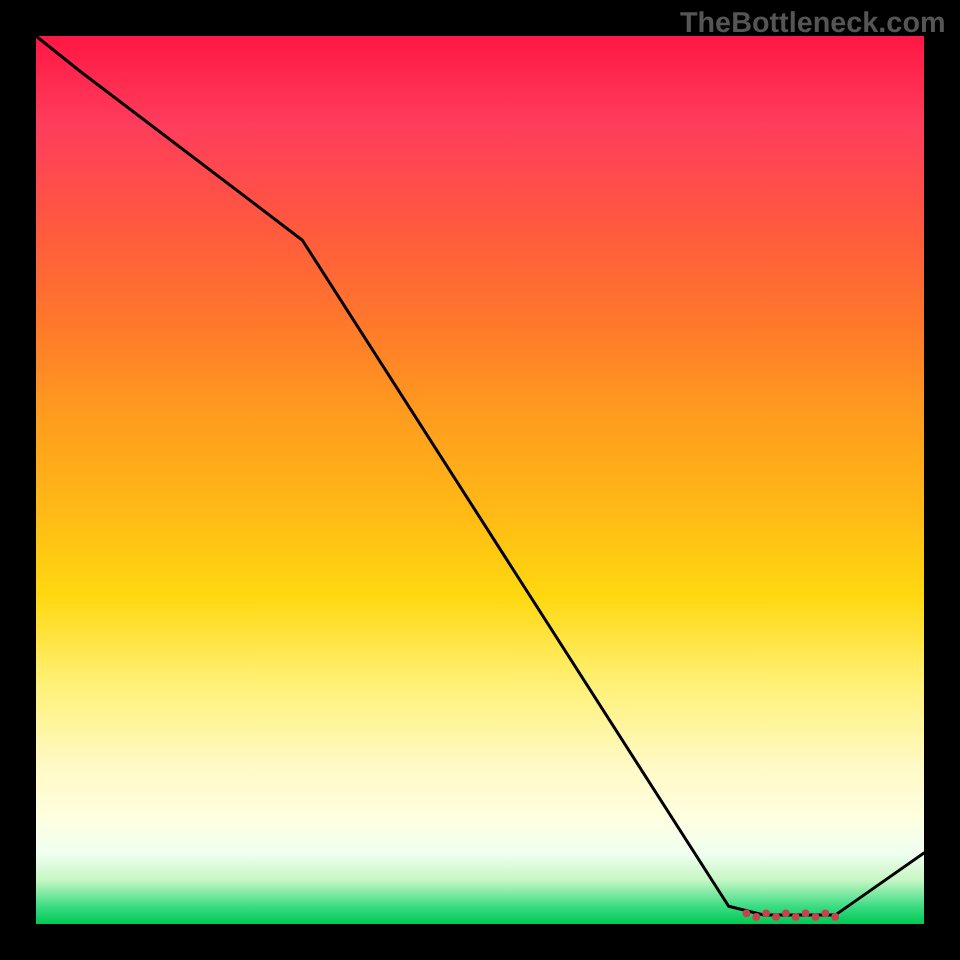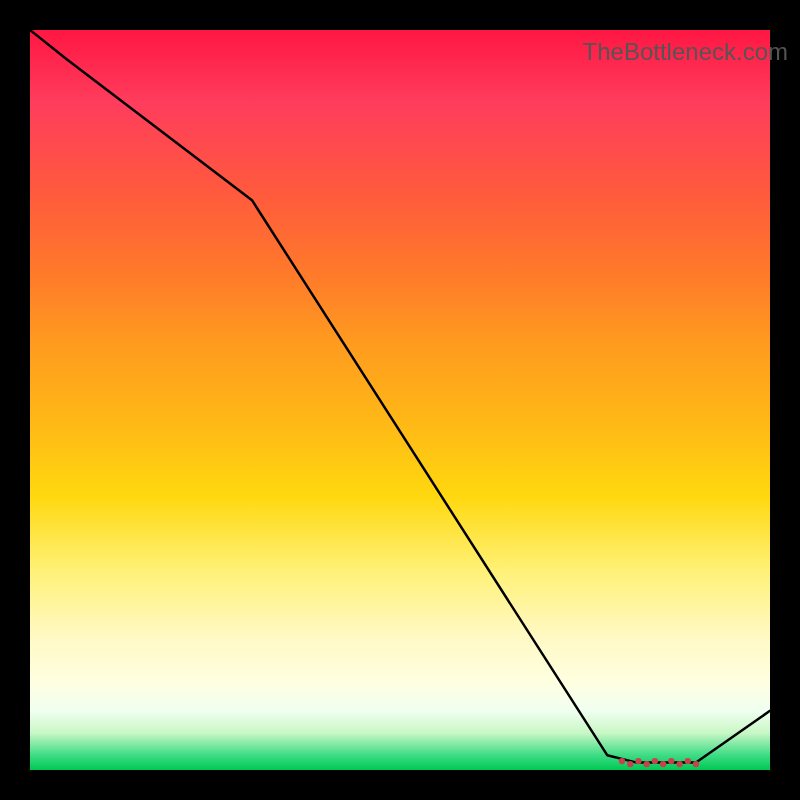--- a/index.html
+++ b/index.html
@@ -11,23 +11,22 @@
     font-family: Arial, Helvetica, sans-serif;
     position: relative;
     overflow: hidden;
   }
   .watermark {
     position: absolute;
     top: 6px;
     right: 12px;
     color: #555;
     font-size: 24px;
-    font-weight: 400;
+    font-weight: 700;
     z-index: 10;
-    margin-top: 32px;
   }
   .plot-area {
     position: absolute;
     top: 30px;
     left: 30px;
     width: 740px;
     height: 740px;
   }
   .bg-gradient {
     position: absolute;

